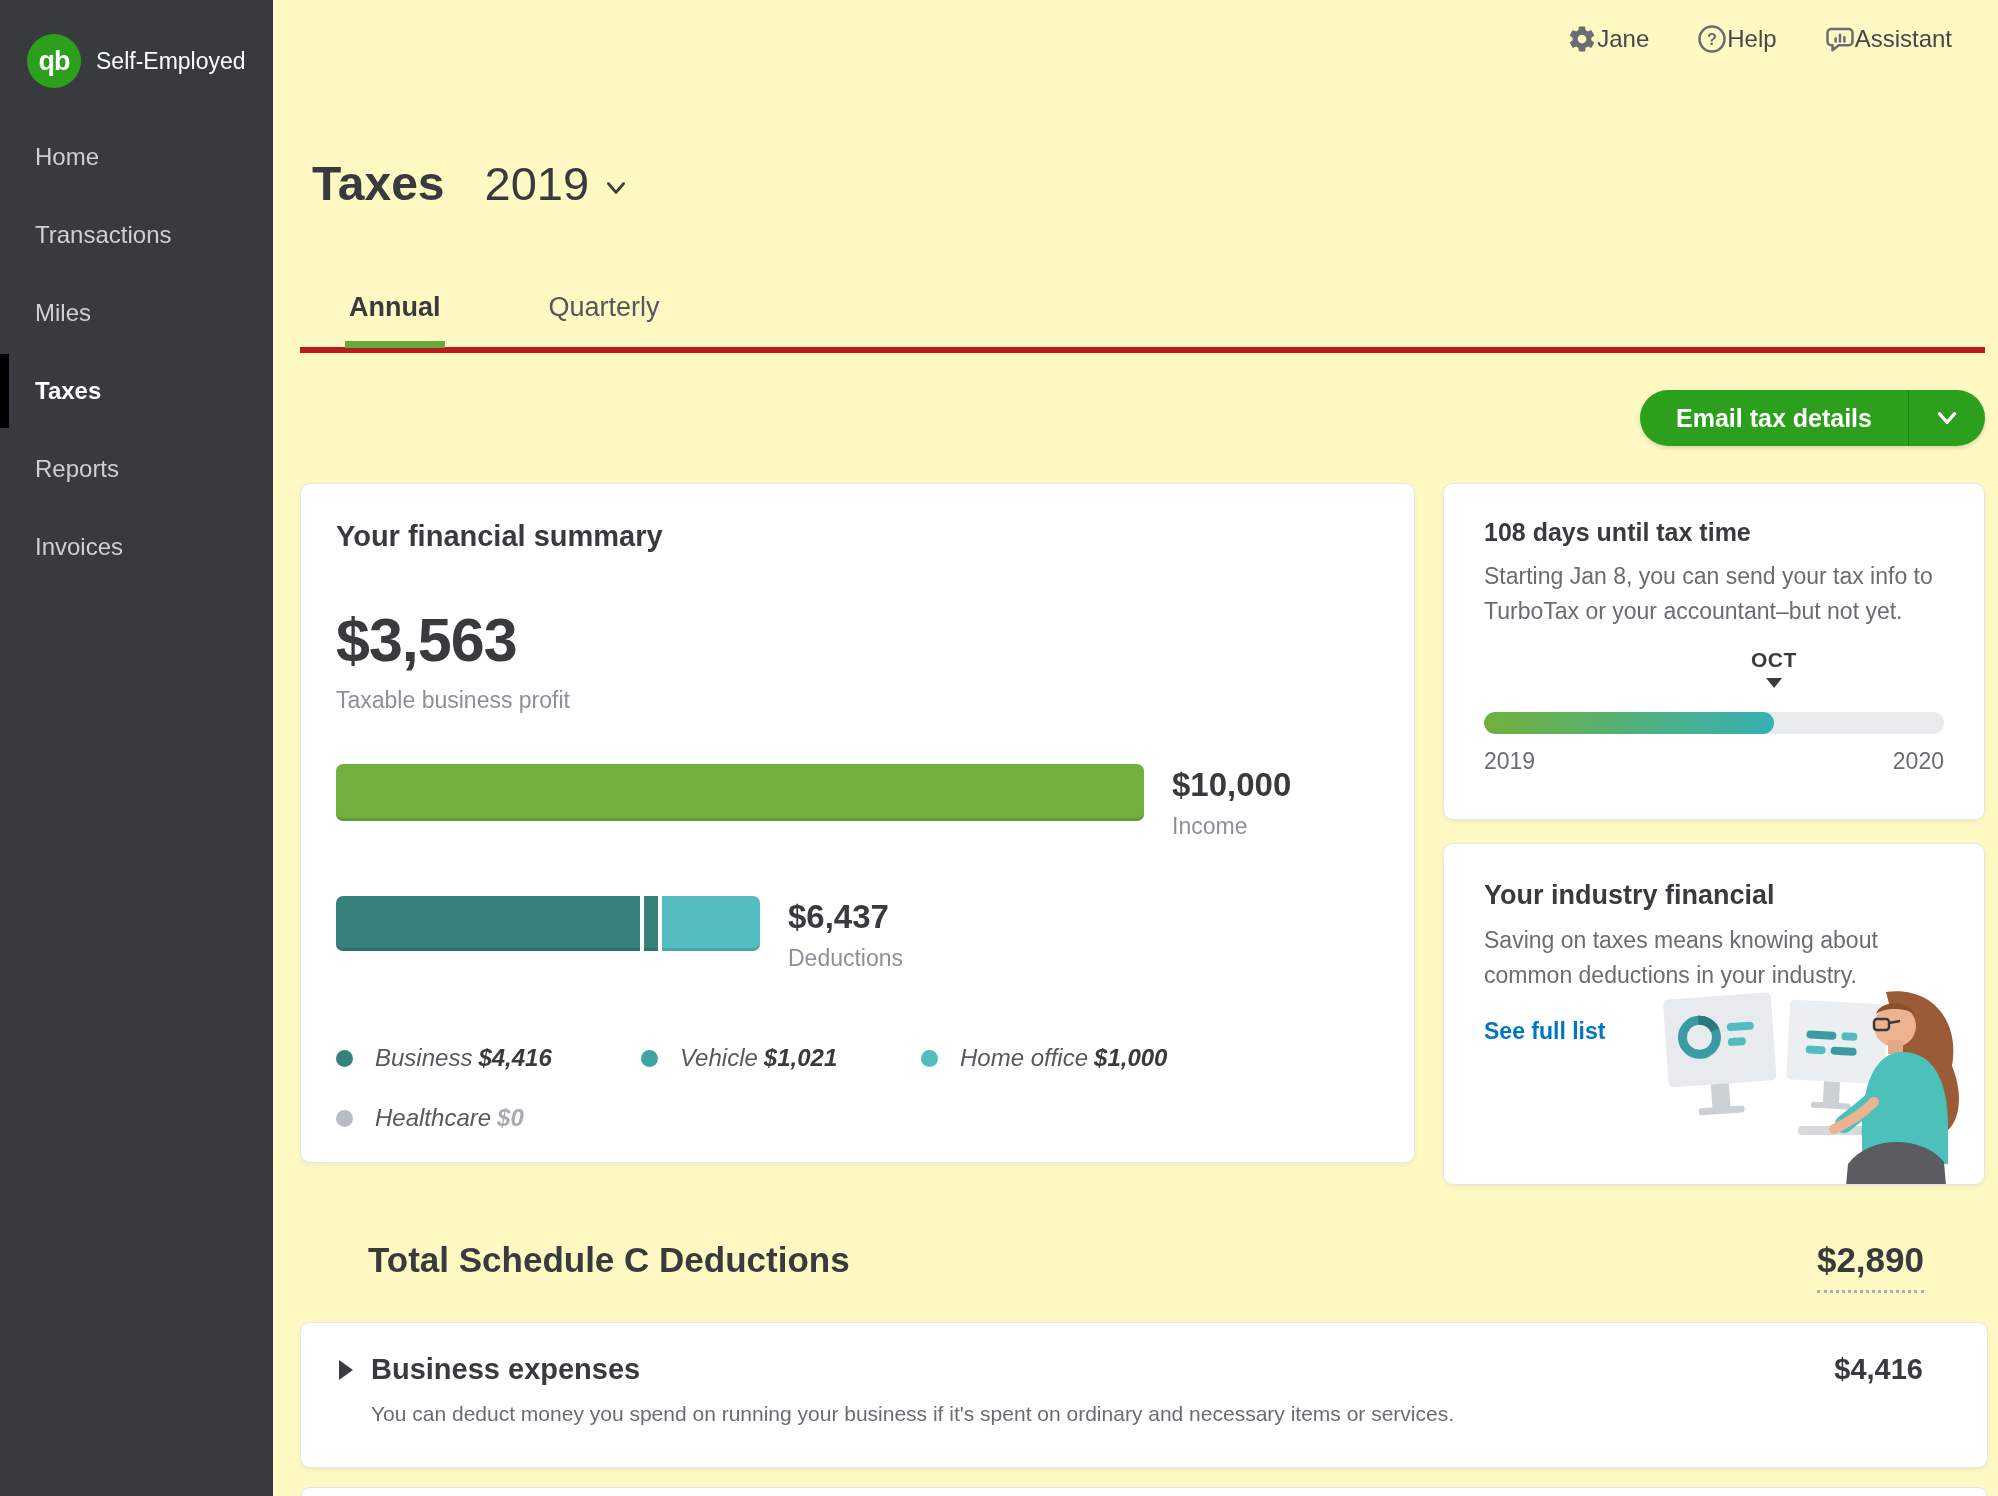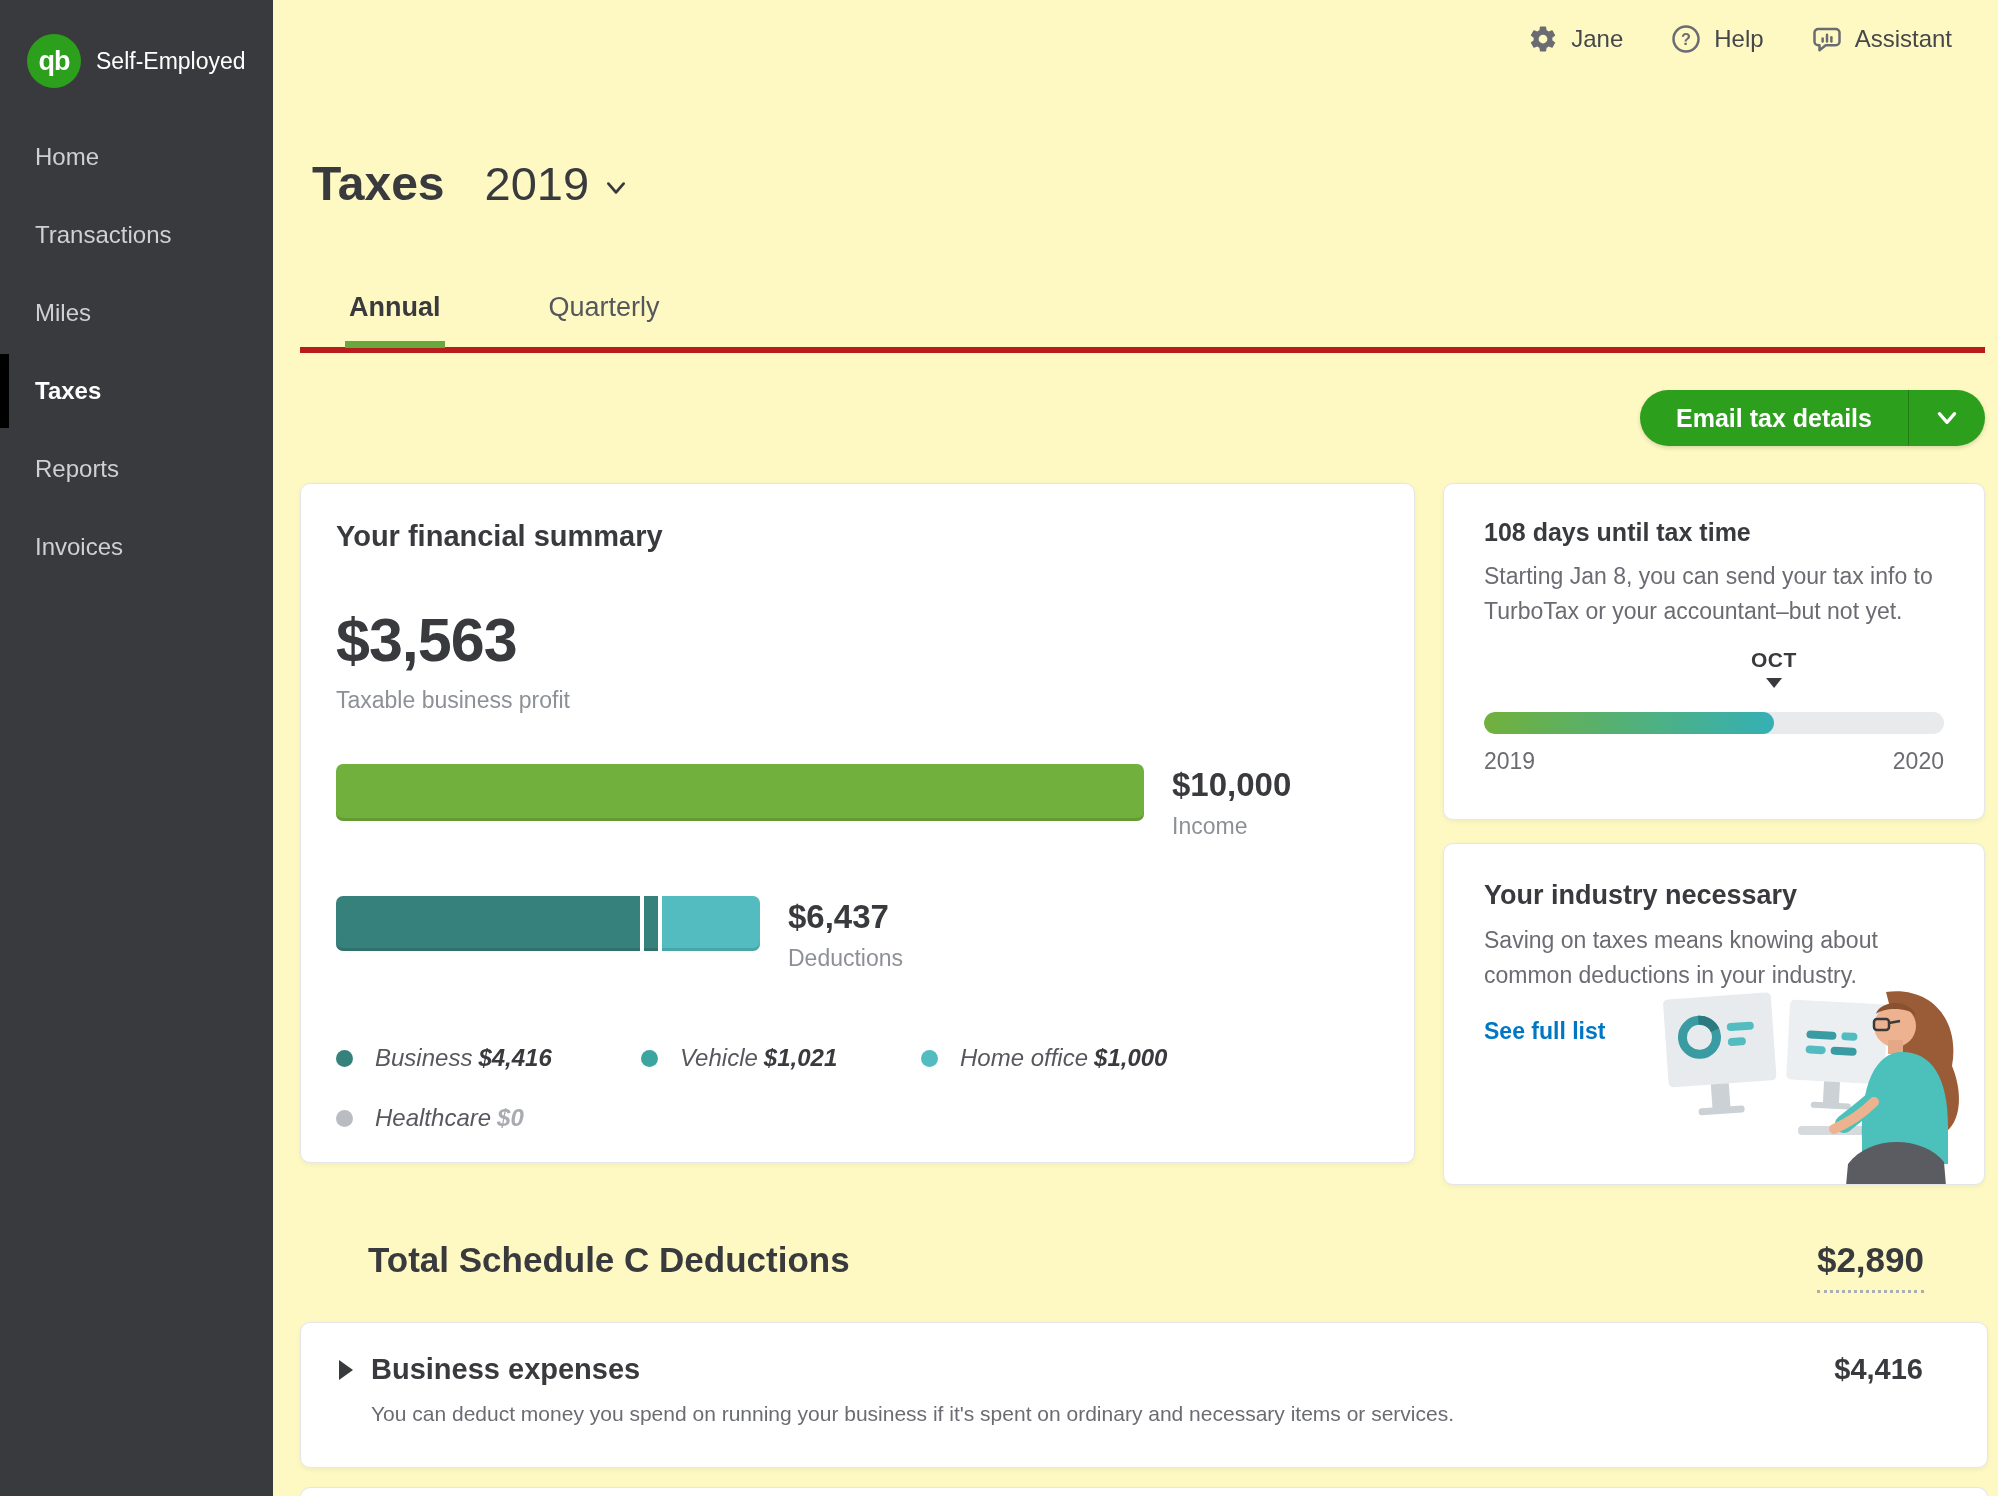--- a/index.html
+++ b/index.html
@@ -15,21 +15,21 @@
                  font-size:27px; font-weight:bold; letter-spacing:-1px; }
   .product-name { color:#ffffff; font-size:23px; }
   .nav { position:absolute; top:118px; left:0; width:100%; }
   .nav-item { position:relative; height:78px; display:flex; align-items:center; padding-left:35px;
               color:#cdd0d4; font-size:24px; cursor:pointer; }
   .nav-item.active { color:#fff; font-weight:bold; }
   .nav-item.active::before { content:""; position:absolute; left:0; top:2px; width:9px; height:74px; background:#000; }
 
   
   .header { position:absolute; top:24px; right:46px; display:flex; align-items:center; gap:48px; }
-  .header-item { display:flex; align-items:center; gap:13px; font-size:24px; color:#45474b; cursor:pointer; }
+  .header-item { display:flex; align-items:center; font-size:24px; color:#45474b; cursor:pointer; }
   .hicon { width:30px; height:30px; flex:0 0 auto; }
 
   
   .page-title-row { position:absolute; left:312px; top:156px; display:flex; align-items:center; }
   .page-title { font-size:48px; font-weight:bold; }
   .page-year { font-size:47px; font-weight:normal; color:#393a3d; margin-left:40px; }
   .year-chevron { width:26px; height:26px; margin-left:14px; margin-top:8px; }
 
   .tabs { position:absolute; left:300px; top:292px; width:1685px; display:flex; gap:100px;
           padding-left:45px; border-bottom:6px solid #b91c1c; }
@@ -260,21 +260,21 @@
         <div class="progress-fill" style="width: 63%;"></div>
       </div>
       <div class="progress-range">
         <span>2019</span>
         <span>2020</span>
       </div>
     </div>
   </div>
 
   <div class="card industry-card">
-    <div class="industry-title">Your industry necessary</div>
+    <div class="industry-title">Your industry financial</div>
     <div class="industry-body">Saving on taxes means knowing about common deductions in your industry.</div>
     <a class="see-full-list">See full list</a>
     <svg class="illustration" viewBox="0 0 330 212">
 
       <g transform="rotate(-4 70 70)">
         <rect x="18" y="22" width="108" height="88" rx="5" fill="#e7ebee"></rect>
         <rect x="60" y="110" width="18" height="24" fill="#ccd1d5"></rect>
         <rect x="46" y="133" width="46" height="7" rx="3" fill="#ccd1d5"></rect>
         <circle cx="52" cy="62" r="17" fill="none" stroke="#3b9ba2" stroke-width="9"></circle>
         <path d="M52 45 a17 17 0 0 1 16 11" fill="none" stroke="#2a7a80" stroke-width="9"></path>

